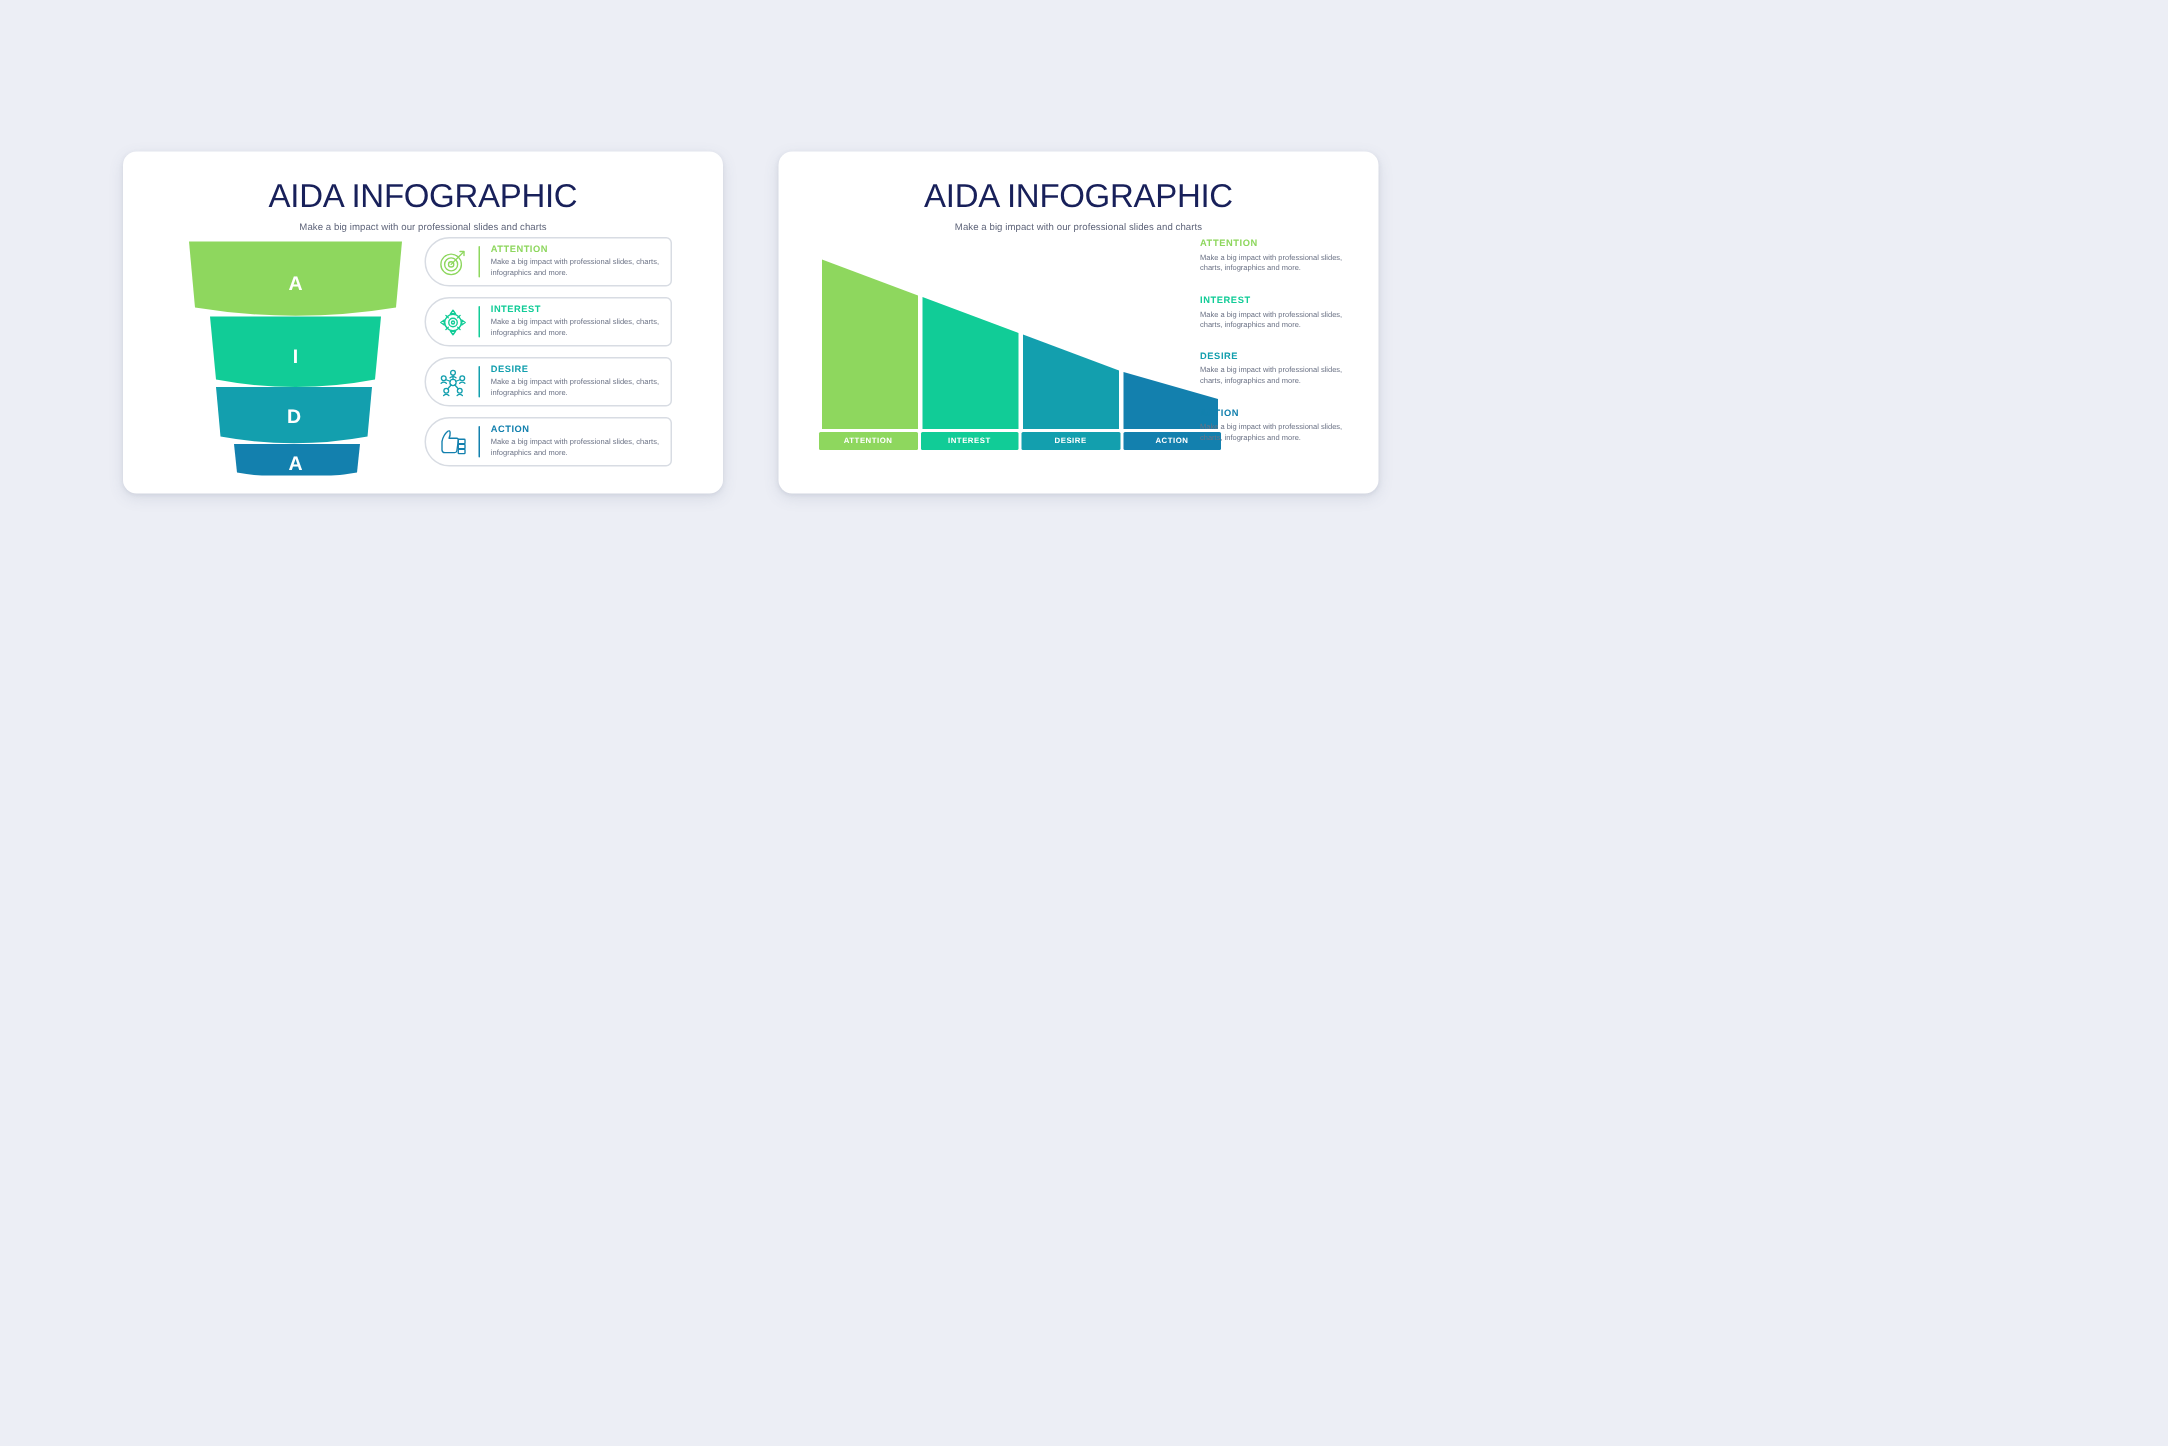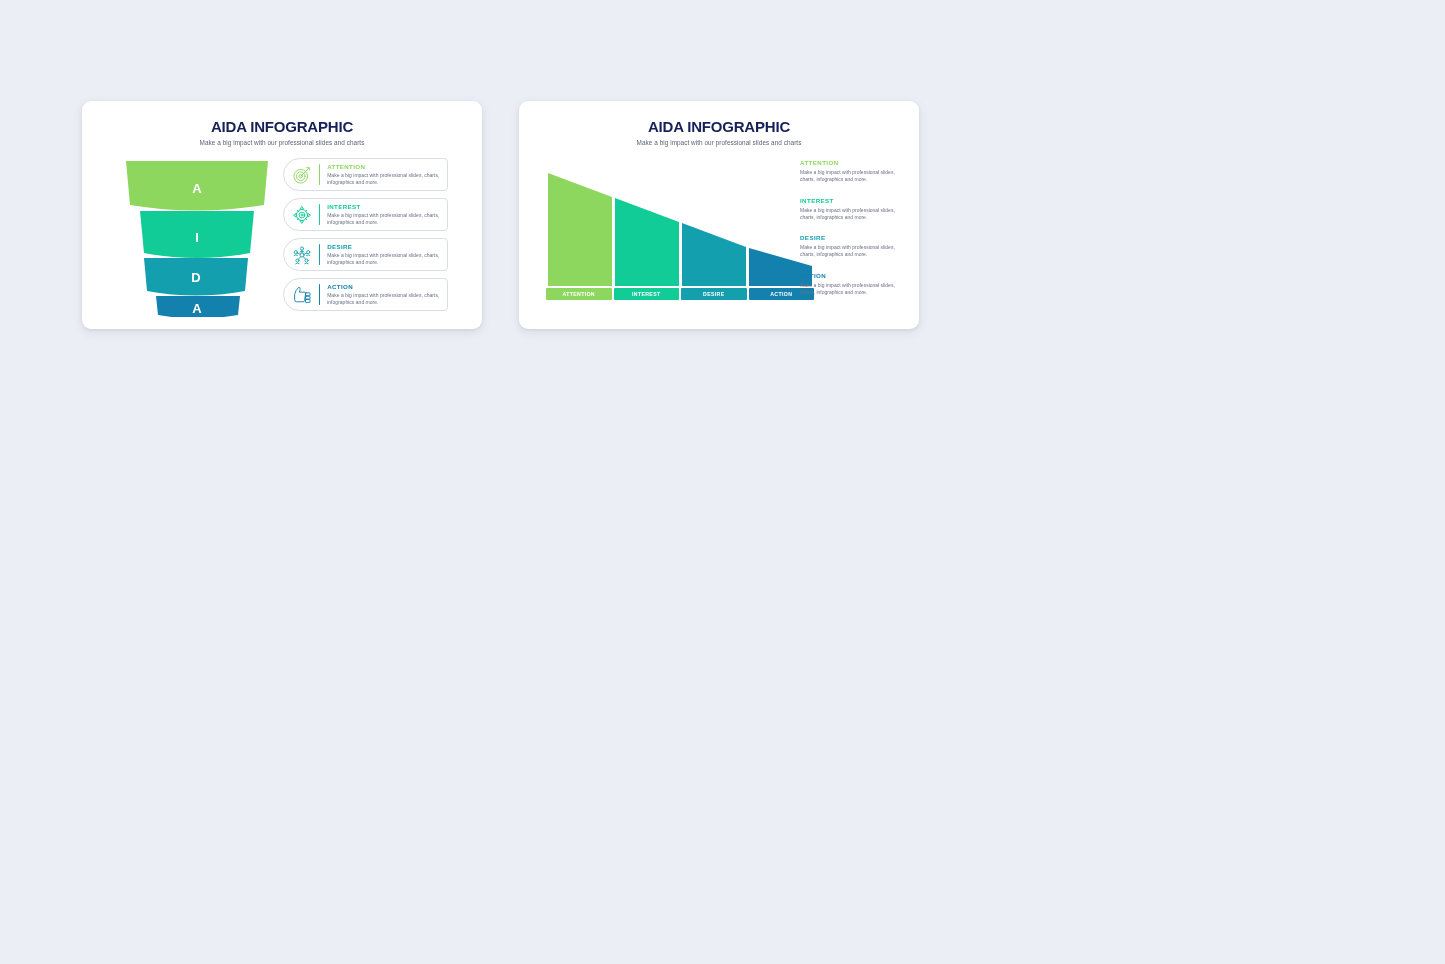--- a/index.html
+++ b/index.html
@@ -30,22 +30,22 @@
     box-shadow: 0 3px 10px rgba(80, 90, 120, 0.13), 0 1px 3px rgba(80,90,120,0.10);
     overflow: hidden;
   }
   .card-left  { left: 82px;  top: 101px; width: 400px; height: 228px; }
   .card-right { left: 519px; top: 101px; width: 400px; height: 228px; }
 
   
   .slide-title {
     text-align: center;
     color: #18205a;
-    font-weight: bold;
-    font-size: 15px;
+    font-weight: normal;
+    font-size: 22px;
     letter-spacing: -0.2px;
     margin: 0;
     padding-top: 17px;
   }
   .slide-sub {
     text-align: center;
     color: #5e6479;
     font-size: 6.4px;
     margin: 0;
     padding-top: 4px;

